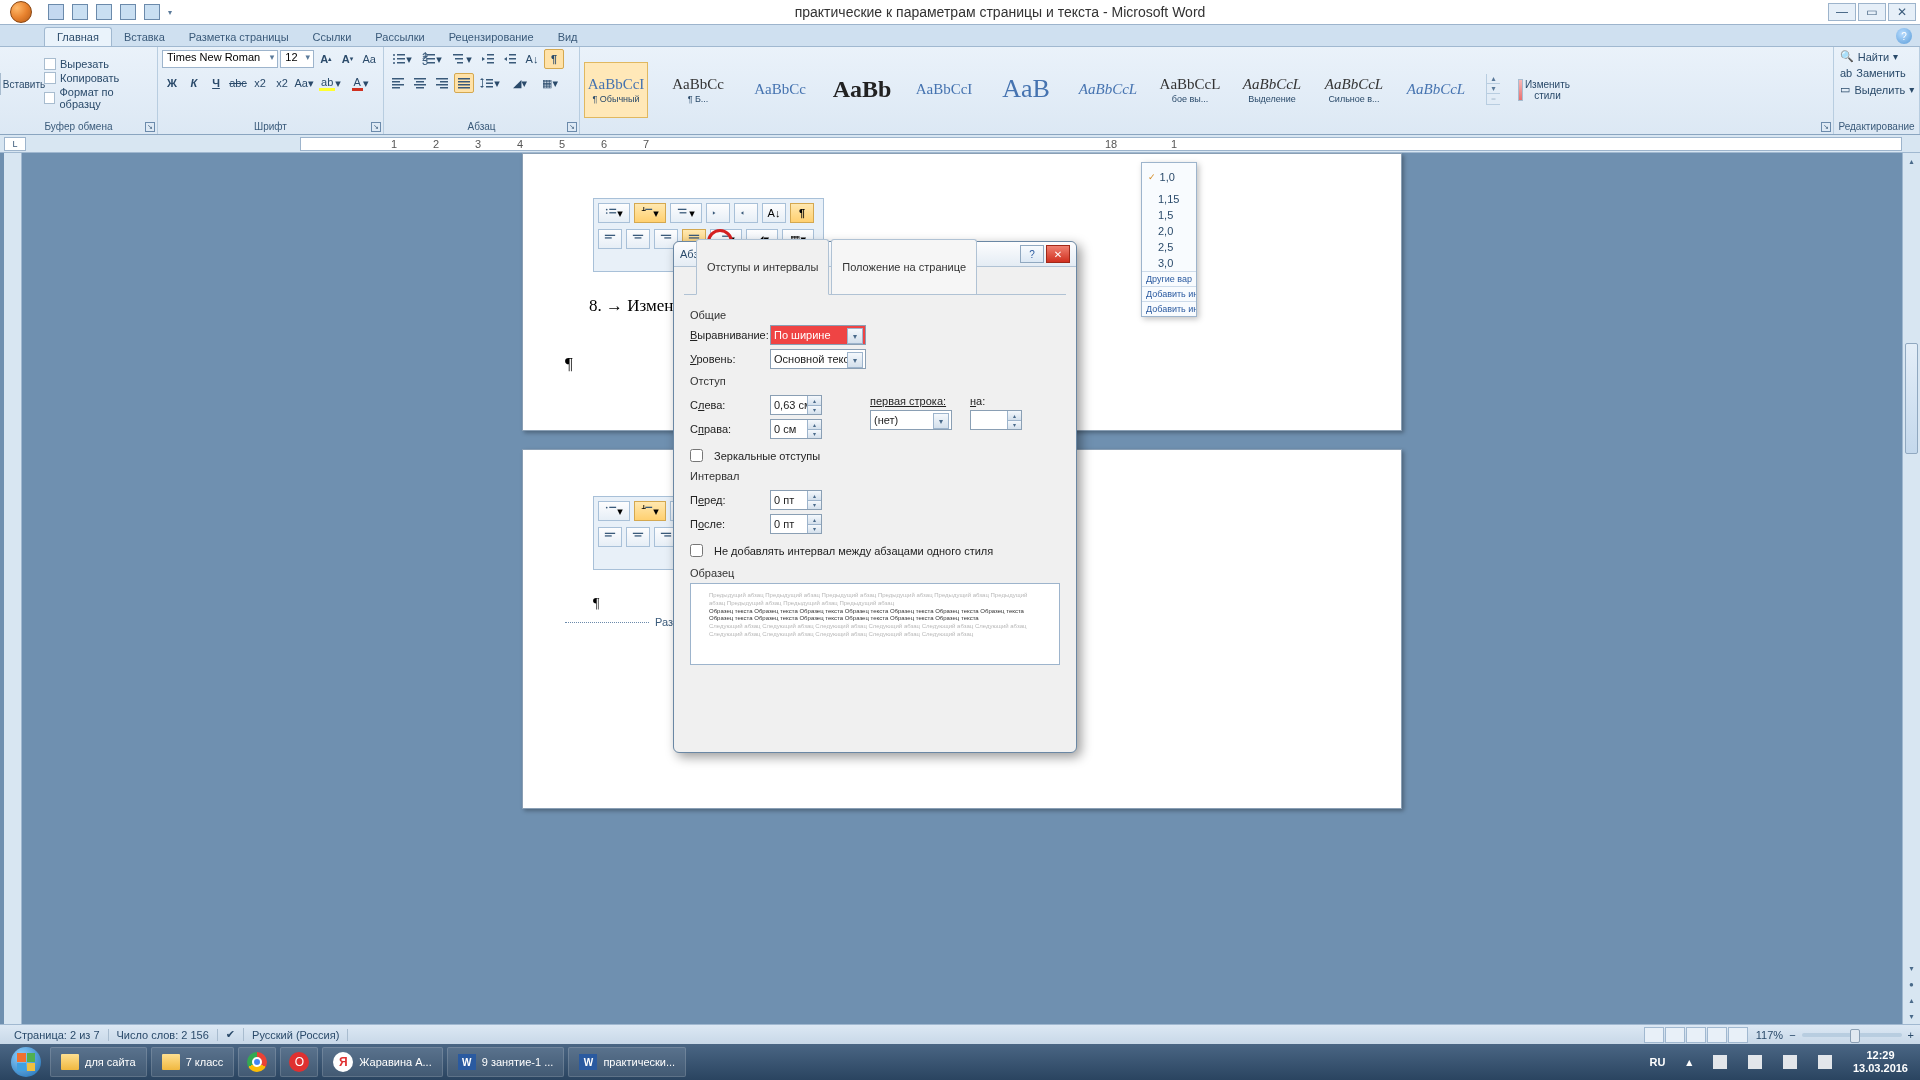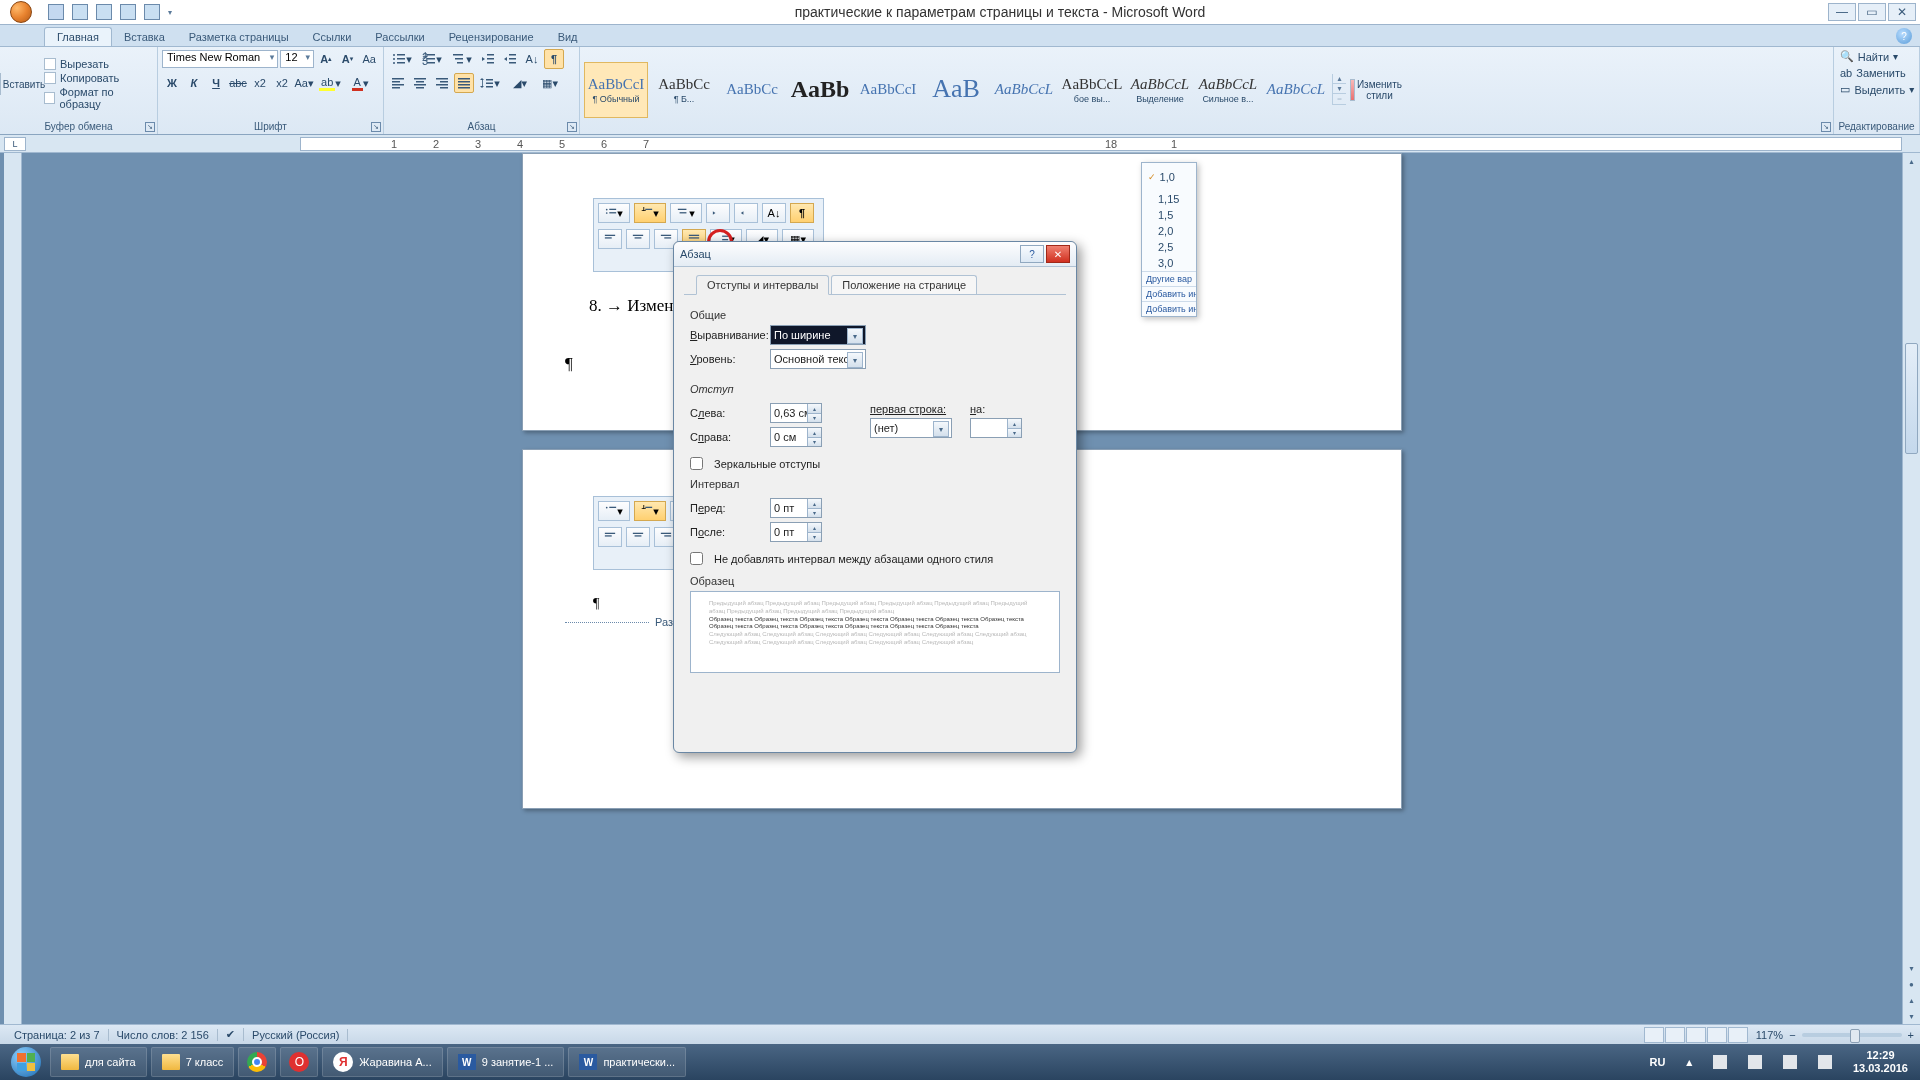--- a/index.html
+++ b/index.html
@@ -98,30 +98,30 @@
 .vscroll .thumb { position: absolute; top: 22%; height: 14%; left: 2px; right: 2px; background: linear-gradient(#e4eef8, #c4d8ec); border: 1px solid #90a8c0; border-radius: 2px; }
 
 
 .dialog { position: absolute; left: 673px; top: 88px; width: 404px; height: 512px; background: #f0f0f0; border: 1px solid #6a87a4; box-shadow: 4px 4px 12px rgba(0,0,0,0.4); border-radius: 6px; z-index: 100; }
 .dlg-title { height: 25px; background: linear-gradient(#fdfdfe, #e4ecf4); border-radius: 6px 6px 0 0; display: flex; align-items: center; padding: 0 6px; font-size: 12px; color: #2a4a6a; border-bottom: 1px solid #b0c2d4; }
 .dlg-title .spacer { flex: 1; }
 .dlg-tbtn { width: 24px; height: 18px; border: 1px solid #90a8c0; background: linear-gradient(#f8fbfe,#dce8f4); display: flex; align-items: center; justify-content: center; font-size: 10px; color: #2a5aa0; margin-left: 2px; }
 .dlg-tbtn.close { background: linear-gradient(#f08070,#d03020); color: #fff; border-color: #a02818; }
 
 .dlg-tabs { height: 24px; display: flex; align-items: flex-end; padding-left: 12px; gap: 2px; margin-top: 4px; border-bottom: 1px solid #b0c2d4; margin-left: 10px; margin-right: 10px; }
-.dlg-tab { padding: 3px 10px; font-size: 11px; color: #333; border: 1px solid #b0c2d4; border-bottom: none; background: #f6f6f6; border-radius: 3px 3px 0 0; position: relative; }
+.dlg-tab { padding: 21px 10px; font-size: 11px; color: #333; border: 1px solid #b0c2d4; border-bottom: none; background: #f6f6f6; border-radius: 3px 3px 0 0; position: relative; }
 .dlg-tab.active { background: #f0f0f0; border-bottom: 1px solid #f0f0f0; margin-bottom: -1px; }
 
 .dlg-body { padding: 8px 16px; font-size: 11px; color: #222; }
 .sect { font-size: 11px; color: #333; margin: 6px 0 4px; }
 .fld-row { display: flex; align-items: center; margin: 4px 0; }
 .fld-row label { width: 80px; font-size: 11px; }
 .fld-row .u { text-decoration: underline; }
 .combo { width: 96px; height: 20px; border: 1px solid #8a9fb4; background: #fff; display: flex; align-items: center; padding: 0 3px; position: relative; font-size: 11px; }
-.combo.sel-hl { background: #0f172a; color: #fff; }
+.combo.sel-hl { background: #ef4444; color: #fff; }
 .combo::after { content: "▾"; position: absolute; right: 2px; top: 2px; width: 14px; height: 14px; background: linear-gradient(#f4f8fc,#d4e0ec); border: 1px solid #9db4cc; display: flex; align-items: center; justify-content: center; font-size: 8px; color: #4a6a8a; }
 .combo.sel-hl::after { color: #4a6a8a; }
 
 .indent-grid { display: flex; }
 .spin { width: 52px; height: 20px; border: 1px solid #8a9fb4; background: #fff; display: flex; align-items: center; padding: 0 3px; position: relative; font-size: 11px; }
 .spin .arrows { position: absolute; right: 0; top: 0; bottom: 0; width: 14px; display: flex; flex-direction: column; }
 .spin .arrows div { flex: 1; background: linear-gradient(#f4f8fc,#d4e0ec); border-left: 1px solid #9db4cc; display: flex; align-items: center; justify-content: center; font-size: 6px; color: #4a6a8a; }
 .spin .arrows div:first-child { border-bottom: 1px solid #9db4cc; }
 .chk { display: flex; align-items: center; gap: 11px; font-size: 11px; margin: 6px 0; }
 .chk input { width: 13px; height: 13px; }
@@ -354,21 +354,21 @@
             </svg>▾</div>
         <div class="tb-btn wide"><span>◢</span>▾</div>
         <div class="tb-btn wide"><span>▦</span>▾</div>
       </div>
     </div>
     <div class="rg-title">Абзац</div>
     <div class="rg-expand">↘</div>
   </div>
 
   <div class="rg" style="flex:1;min-width:0;">
-    <div class="rg-body" style="gap:4px;">
+    <div class="rg-body" style="gap:18px;">
       <div class="style-item sel">
           <div class="style-prev col">AaBbCcI</div>
           <div class="style-lbl">¶ Обычный</div>
         </div>
       <div class="style-item">
           <div class="style-prev">AaBbCc</div>
           <div class="style-lbl">¶ Б...</div>
         </div>
       <div class="style-item">
           <div class="style-prev col">AaBbCc</div>
@@ -633,21 +633,21 @@
       <div class="sect">Общие</div>
       <div class="fld-row">
         <label><span class="u">В</span><span>ыравнивание:</span></label>
         <div class="combo sel-hl">По ширине</div>
       </div>
       <div class="fld-row">
         <label><span class="u">У</span>ровень:</label>
         <div class="combo">Основной текст</div>
       </div>
 
-      <div class="sect" style="margin-top:14px;font-style:italic;">Отступ</div>
+      <div class="sect" style="margin-top:6px;">Отступ</div>
       <div class="indent-grid">
         <div class="col1">
           <div class="fld-row">
             <label>С<span class="u">л</span>ева:</label>
             <div class="spin">
                 <span>0,63 см</span>
                 <div class="arrows">
                   <div>▴</div>
                   <div>▾</div>
                 </div>

